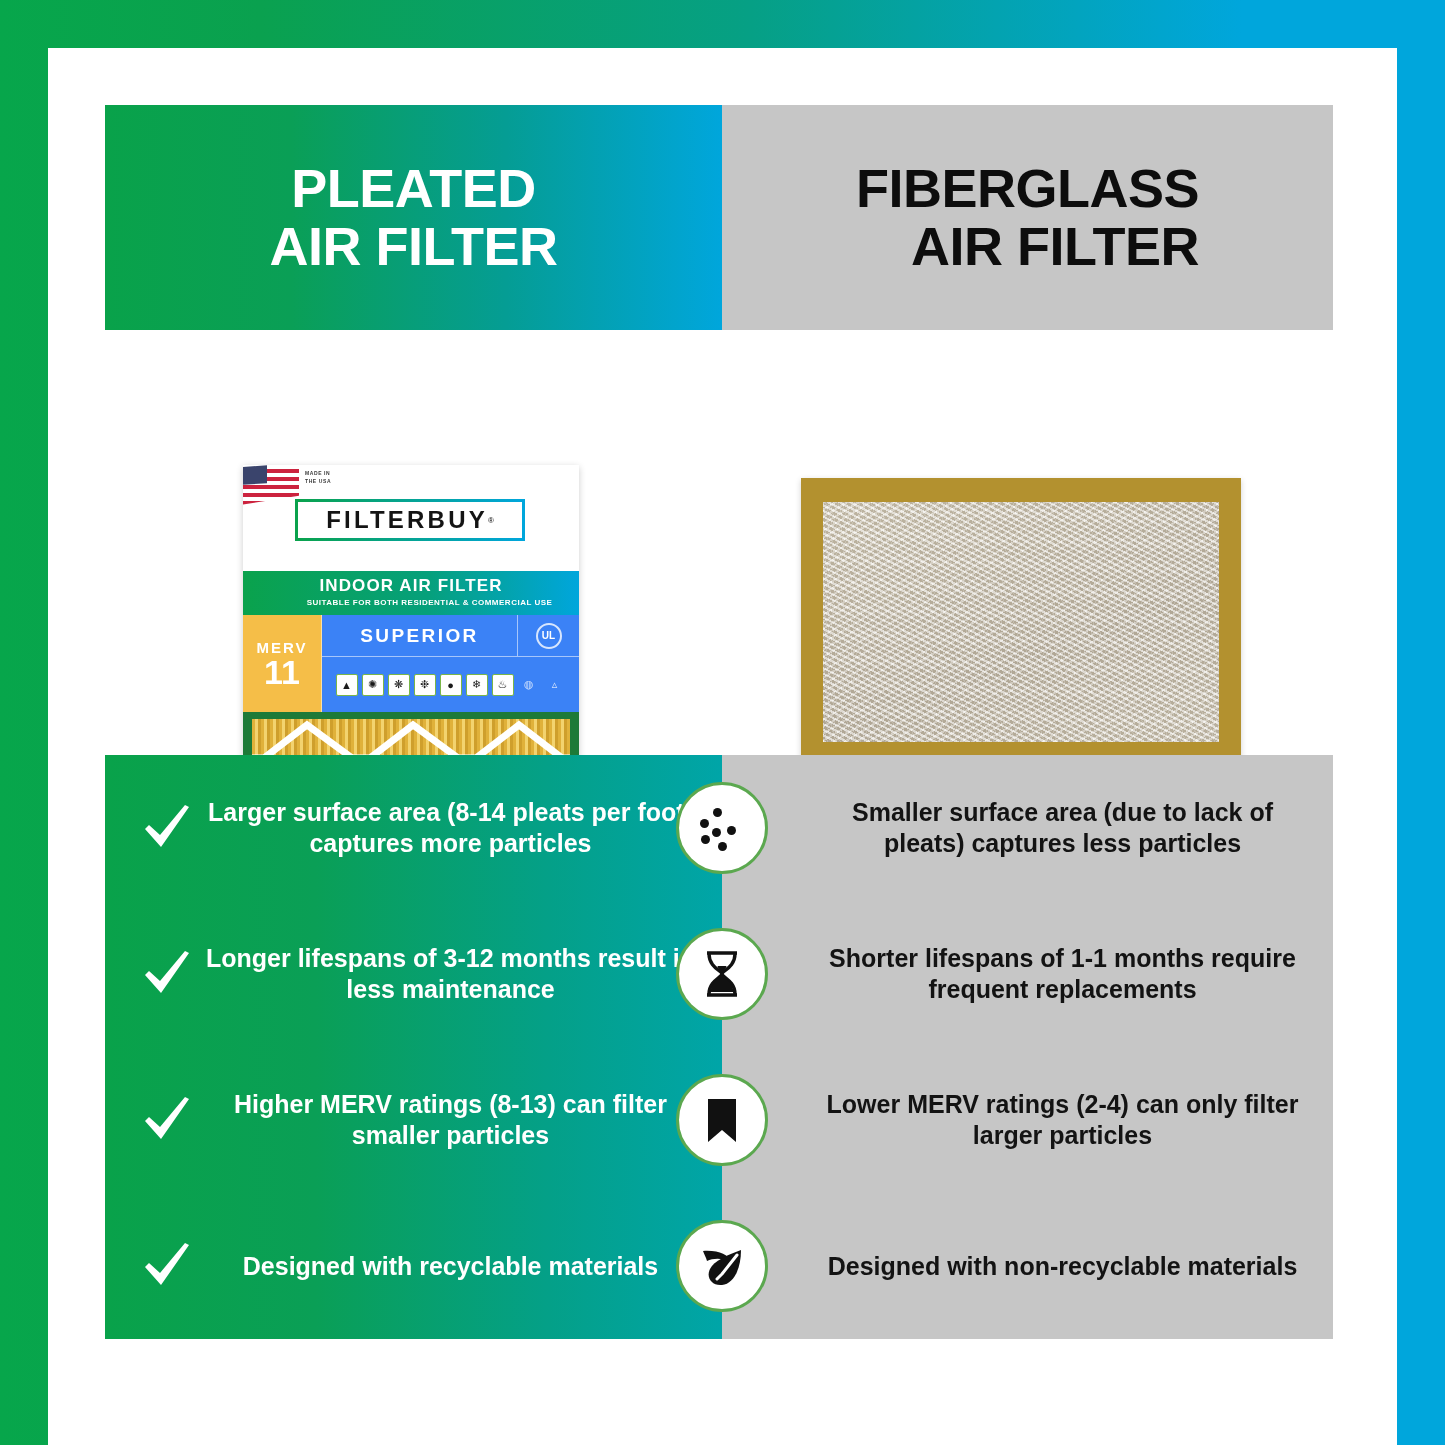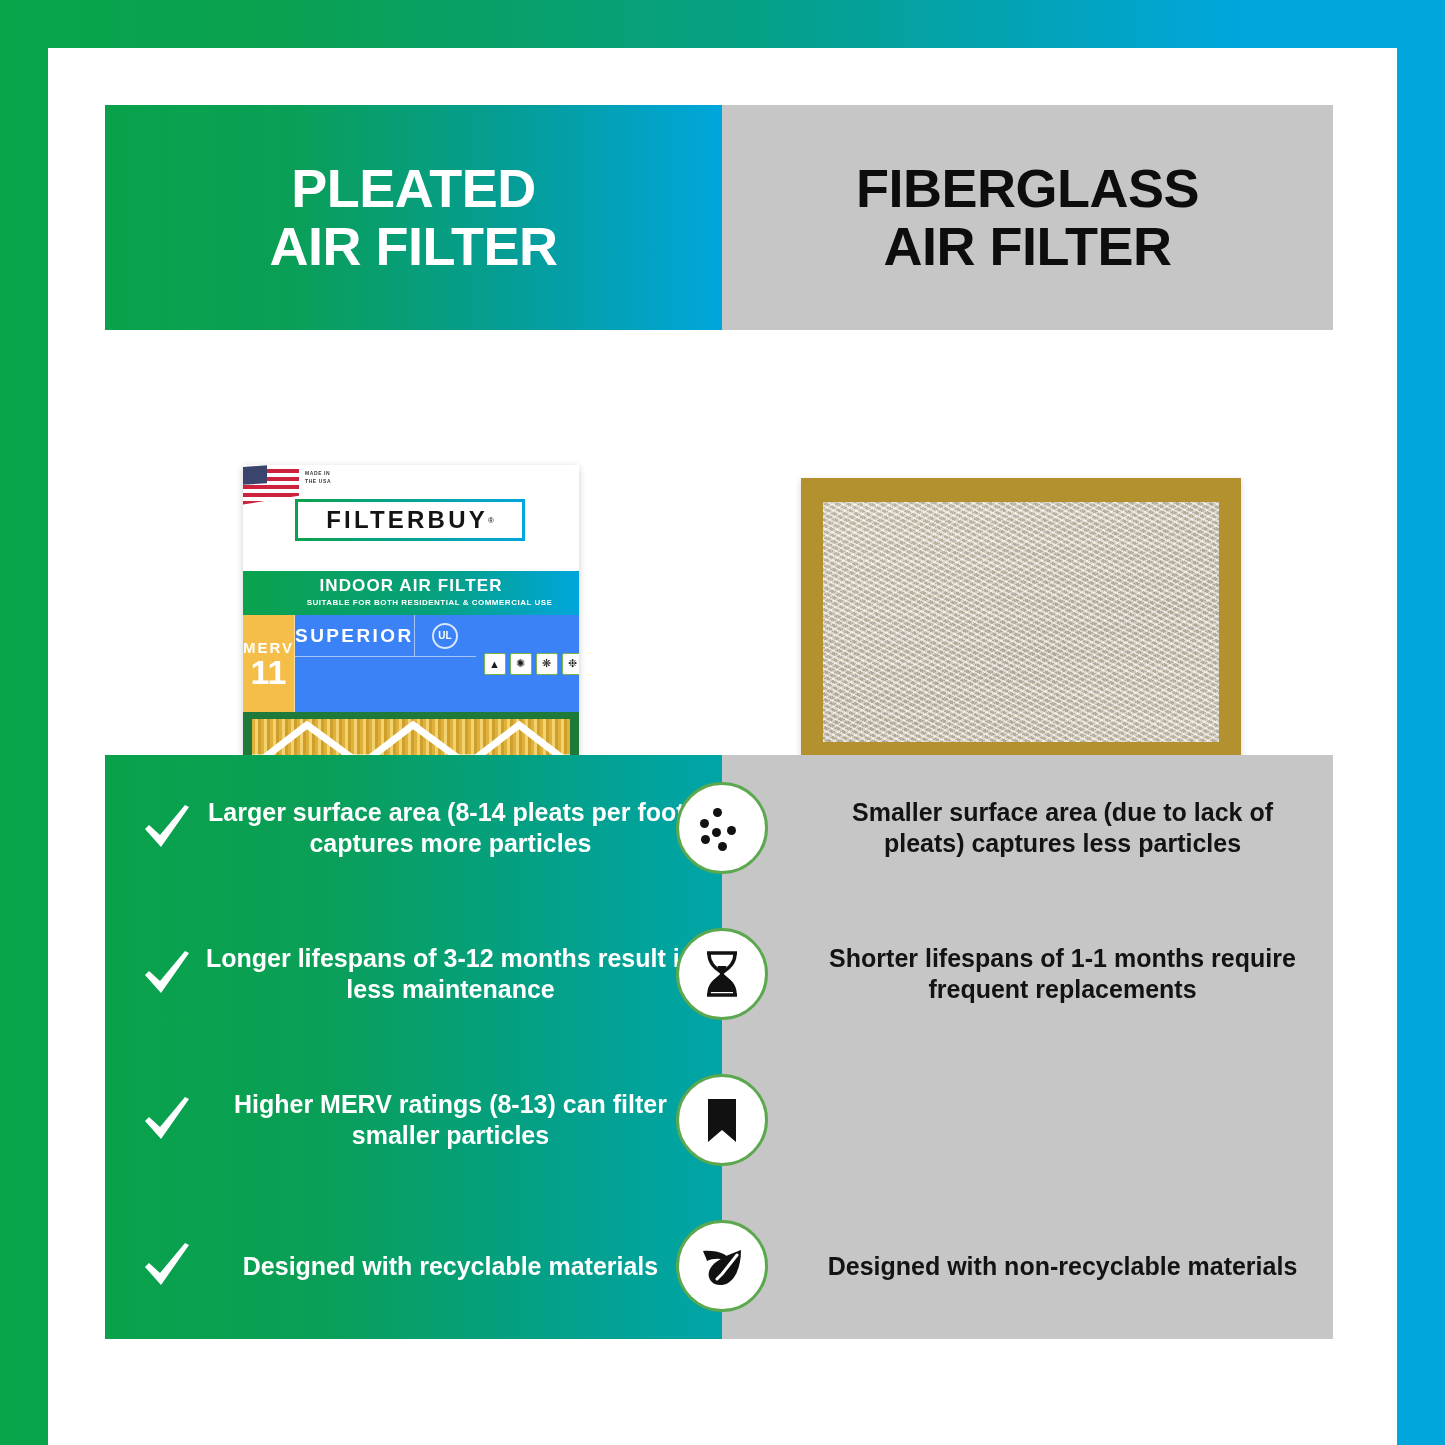--- a/index.html
+++ b/index.html
@@ -39,21 +39,21 @@
   }
   .hdr-title{
     text-align:center;
     font-weight:bold;
     font-size:54px;
     line-height:1.06;
     letter-spacing:-0.5px;
     text-transform:uppercase;
   }
   .hdr-left .hdr-title{ color:#ffffff; }
-  .hdr-right .hdr-title{ color:#0d0d0d; }
+  .hdr-right .hdr-title{ color:#0d0d0d;text-align:right; }
 
   
   .products{ position:absolute; left:0; top:225px; width:1228px; height:425px; background:#fff; }
 
   
   .box{
     position:absolute; left:138px; top:135px;
     width:336px; height:355px;
     background:#fff;
     box-shadow:0 2px 7px rgba(0,0,0,.20);
@@ -99,21 +99,21 @@
 
   .box-mid{ display:flex; height:97px; background:#3b82f6; }
   .merv-cell{
     width:79px; background:#f5be48;
     display:flex; flex-direction:column; align-items:center; justify-content:center;
     border-right:1px solid rgba(255,255,255,.5);
     color:#fff;
   }
   .merv-label{ font-size:15px; font-weight:bold; letter-spacing:2px; }
   .merv-num{ font-size:34px; font-weight:bold; line-height:.95; }
-  .merv-right{ flex:1; display:flex; flex-direction:row; }
+  .merv-right{ flex:1; display:flex; flex-direction:column; }
   .sup-row{ height:42px; display:flex; border-bottom:1px solid rgba(255,255,255,.55); }
   .sup-label{
     flex:1; display:flex; align-items:center; justify-content:center;
     color:#fff; font-size:19px; font-weight:bold; letter-spacing:2.4px;
   }
   .ul-seal{
     width:62px; display:flex; align-items:center; justify-content:center;
     border-left:1px solid rgba(255,255,255,.55);
   }
   .seal-circ{
@@ -368,20 +368,23 @@
                 <path d="M4 25 L20 43 L48 3 L44 1 L19 31 L8 21 Z" fill="#ffffff"></path>
               </svg>
           </div>
           <div class="txt-l">Higher MERV ratings (8-13) can filter smaller particles</div>
         </div>
         <div class="badge">
           <svg viewBox="0 0 50 50">
             <path d="M11 4 H39 V47 L25 35 L11 47 Z" fill="#111"></path>
           </svg>
         </div>
+        <div class="cell-r">
+          <div class="txt-r">Lower MERV ratings (2-4) can only filter larger particles</div>
+        </div>
       </div>
 
       <div class="row">
         <div class="cell-l">
           <div class="check">
             <svg viewBox="0 0 52 48">
                 <path d="M4 25 L20 43 L48 3 L44 1 L19 31 L8 21 Z" fill="#ffffff"></path>
               </svg>
           </div>
           <div class="txt-l">Designed with recyclable materials</div>

